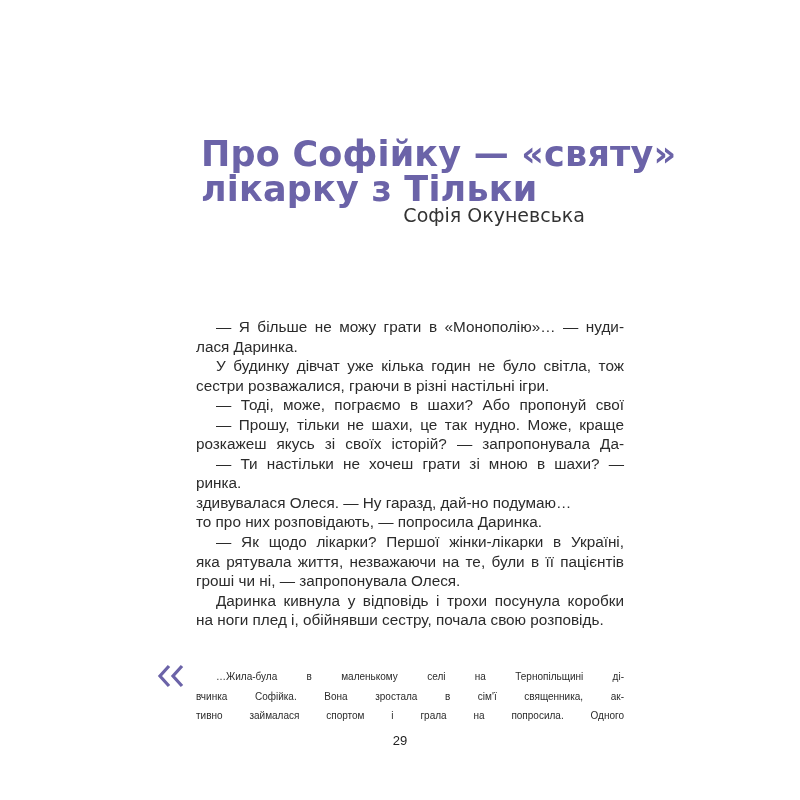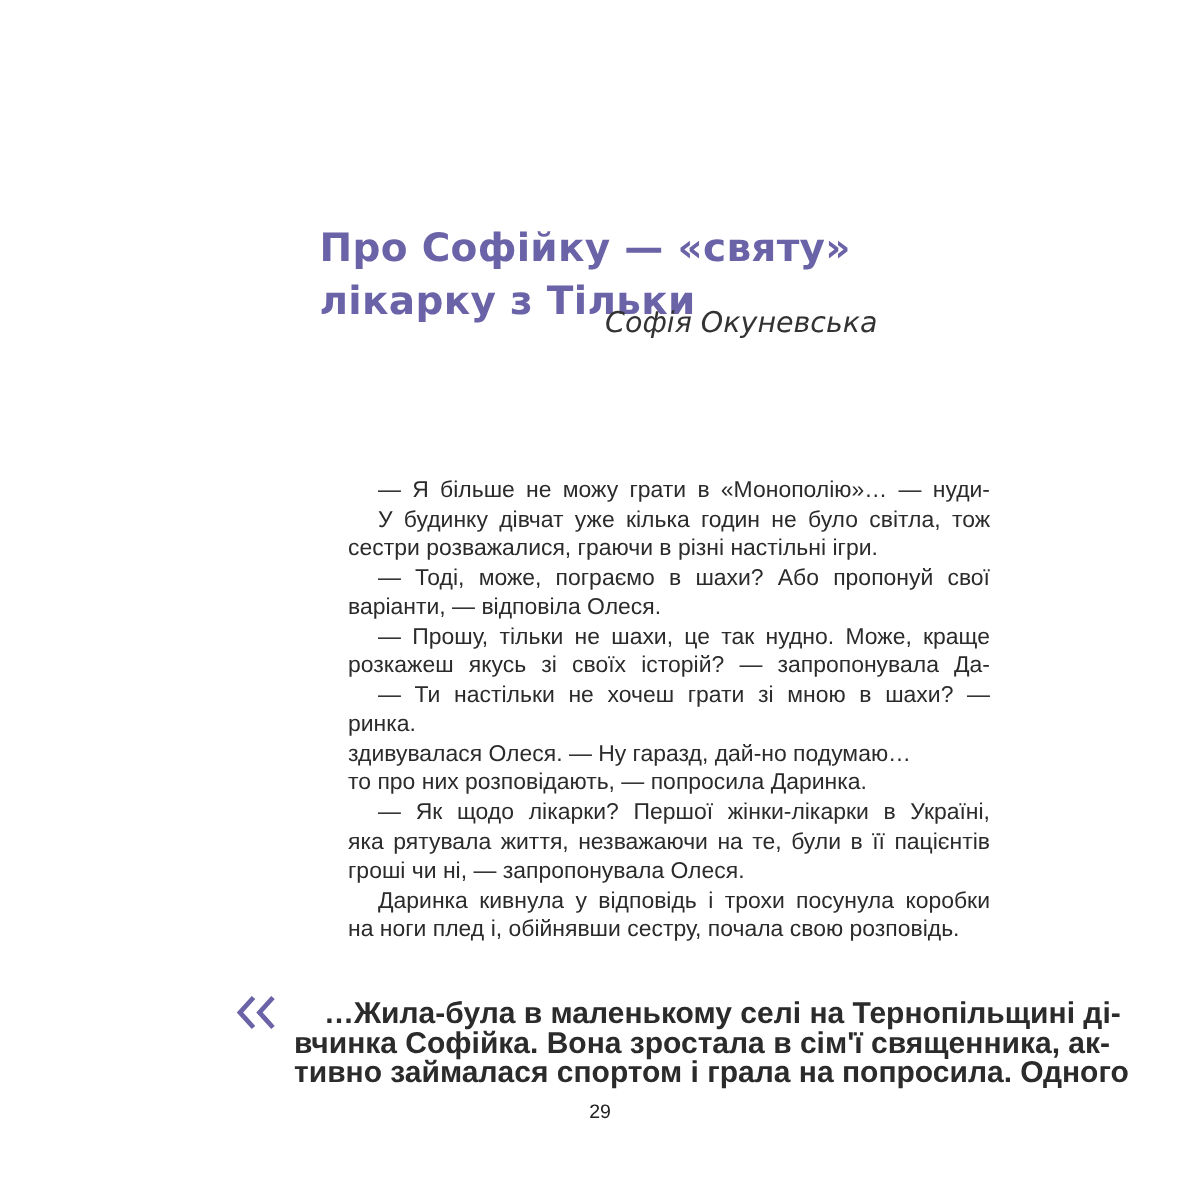--- a/index.html
+++ b/index.html
@@ -19,77 +19,74 @@
       position: absolute;
       left: 0; top: 0;
       width: 800px; height: 800px;
       background: #ffffff;
     }
     .title {
       position: absolute;
       left: 197px;
       top: 133px;
       width: 420px;
-      margin: 16px;
+      margin: 4px;
       font-family: "DejaVu Sans", sans-serif;
       font-weight: bold;
-      font-size: 26px;
+      font-size: 35px;
       line-height: 35px;
       color: #6b63a8;
       letter-spacing: 0.2px;
     }
     .title span { display: block; white-space: nowrap; }
     .author {
       position: absolute;
       left: 300px;
       width: 285px;
       top: 202px;
       text-align: right;
       font-family: "DejaVu Sans", sans-serif;
-      font-style: italic;
       font-size: 19px;
       line-height: 26px;
       color: #333333;
       white-space: nowrap;
     }
     .body-text {
       position: absolute;
       left: 196px;
       top: 317px;
       width: 428px;
       font-family: "Liberation Sans", sans-serif;
       font-size: 15.3px;
       line-height: 19.55px;
       color: #2b2b2b;
       text-align: justify;
-      margin-left: 36px;
     }
     .line {
       display: block;
       white-space: nowrap;
       text-align-last: justify;
       text-align: justify;
       height: 19.55px;
     }
     .line.last {
       text-align-last: left;
     }
     .line.indent {
       padding-left: 20px;
     }
     .quote-section {
       position: absolute;
       left: 196px;
       top: 667px;
       width: 428px;
       font-family: "Liberation Sans", sans-serif;
-      font-size: 20px;
+      font-size: 10px;
       line-height: 19.55px;
       color: #2b2b2b;
-      font-weight: bold;
     }
     .quote-mark {
       position: absolute;
       left: 157px;
       top: 655px;
       font-family: "DejaVu Sans", sans-serif;
       font-size: 40px;
       line-height: 40px;
       color: #6b63a8;
       font-weight: normal;
@@ -113,24 +110,24 @@
 
   <h1 class="title">
     <span>Про Софійку — «святу»</span>
     <span>лікарку з Тільки</span>
   </h1>
 
   <div class="author">Софія Окуневська</div>
 
   <div class="body-text" id="body-text">
       <span class="line indent">— Я більше не можу грати в «Монополію»… — нуди-</span>
+      <span class="line last">лася Даринка.</span>
       <span class="line indent">У будинку дівчат уже кілька годин не було світла, тож</span>
       <span class="line last">сестри розважалися, граючи в різні настільні ігри.</span>
       <span class="line indent">— Тоді, може, пограємо в шахи? Або пропонуй свої</span>
-      <span class="line last">варіанти, — відповіла Олеся.</span>
       <span class="line indent">— Прошу, тільки не шахи, це так нудно. Може, краще</span>
       <span class="line">розкажеш якусь зі своїх історій? — запропонувала Да-</span>
       <span class="line indent">— Ти настільки не хочеш грати зі мною в шахи? —</span>
       <span class="line last">ринка.</span>
       <span class="line last">здивувалася Олеся. — Ну гаразд, дай-но подумаю…</span>
       <span class="line last">то про них розповідають, — попросила Даринка.</span>
       <span class="line indent">— Як щодо лікарки? Першої жінки-лікарки в Україні,</span>
       <span class="line">яка рятувала життя, незважаючи на те, були в її пацієнтів</span>
       <span class="line last">гроші чи ні, — запропонувала Олеся.</span>
       <span class="line indent">Даринка кивнула у відповідь і трохи посунула коробки</span>

